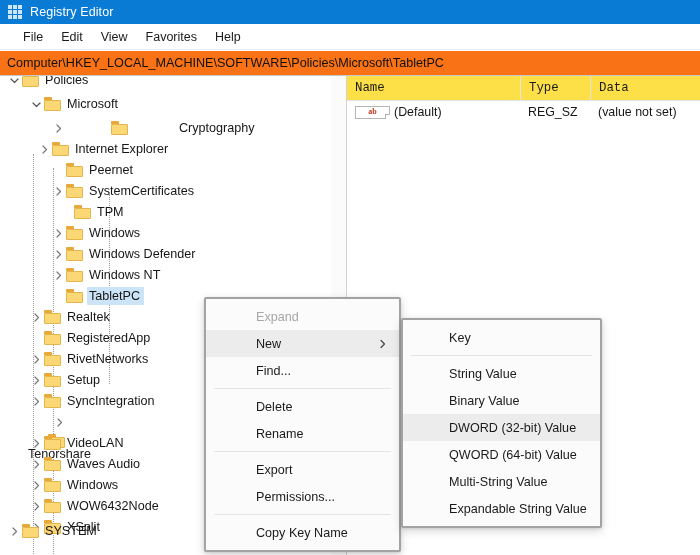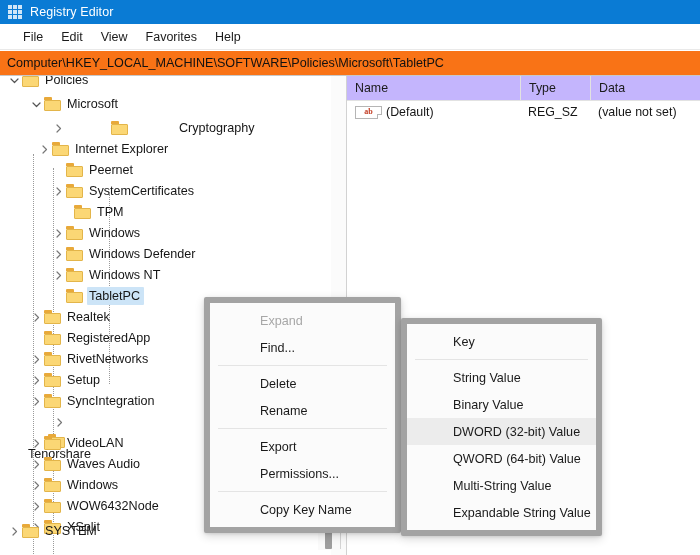--- a/index.html
+++ b/index.html
@@ -173,22 +173,23 @@
     position: absolute;
     width: 1px;
     border-left: 1px dotted #9a9a9a;
   }
 
   
   .col-header {
     position: absolute;
     left: 0; top: 0;
     width: 353px; height: 24px;
-    background: #c4b5fd;
+    background: #fde047;
     border-bottom: 1px solid #e2e2e2;
+    font-family: Liberation Mono, monospace;
   }
   .col-header .col {
     position: absolute;
     top: 0;
     height: 24px;
     display: flex;
     align-items: center;
     font-size: 12.4px;
     color: #1b1b1b;
     padding-left: 8px;
@@ -209,21 +210,21 @@
     height: 22px;
     display: flex;
     align-items: center;
     font-size: 12.4px;
     color: #161616;
     padding-left: 8px;
     box-sizing: border-box;
     white-space: nowrap;
   }
   .ab-icon {
-    width: 27px; height: 13px;
+    width: 35px; height: 13px;
     position: relative;
     flex: 0 0 auto;
     margin-right: 4px;
     background: #ffffff;
     border: 1px solid #b5b5b5;
     box-sizing: border-box;
     display: flex;
     align-items: center;
     justify-content: center;
   }
@@ -242,21 +243,21 @@
     background: #ffffff;
     border-left: 1px solid #b5b5b5;
     border-top: 1px solid #b5b5b5;
     box-sizing: border-box;
   }
 
   
   .ctx-menu {
     position: absolute;
     background: #fbfbfb;
-    border: 6px solid #a3a3a3;
+    border: 2px solid #a3a3a3;
     border-radius: 2px;
     box-shadow: 0 3px 10px rgba(0,0,0,0.16), 0 1px 3px rgba(0,0,0,0.10);
     padding: 4px 0;
     box-sizing: border-box;
   }
   .ctx-item {
     height: 27px;
     display: flex;
     align-items: center;
     padding-left: 50px;
@@ -621,20 +622,28 @@
       </div>
       <div class="cell" style="left:173px; width:70px;">REG_SZ</div>
       <div class="cell" style="left:243px; width:110px;">(value not set)</div>
     </div>
   </div>
 
   <div class="ctx-menu" id="ctx-menu" style="left:204px; top:297px; width:197px;">
       <div class="ctx-item disabled">
         <span>Expand</span>
       </div>
+      <div class="ctx-item highlight">
+        <span>New</span>
+        <span class="sub-arrow">
+          <svg width="9" height="9" viewBox="0 0 9 9">
+            <path d="M3 1 L6.5 4.5 L3 8" fill="none" stroke="#444" stroke-width="1.2" stroke-linecap="round" stroke-linejoin="round"></path>
+          </svg>
+        </span>
+      </div>
       <div class="ctx-item">
         <span>Find...</span>
       </div>
       <div class="ctx-sep"></div>
       <div class="ctx-item">
         <span>Delete</span>
       </div>
       <div class="ctx-item">
         <span>Rename</span>
       </div>

